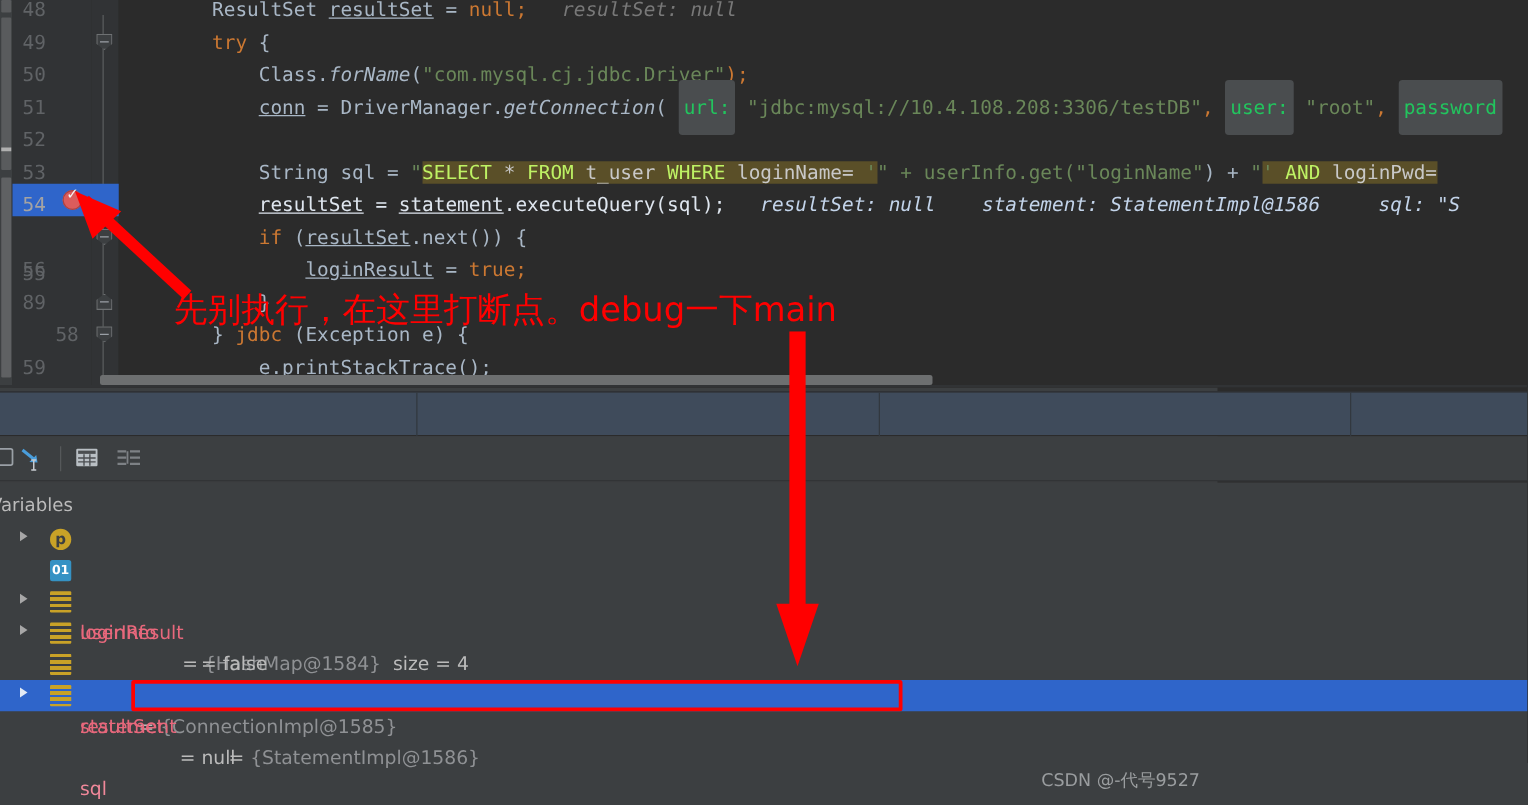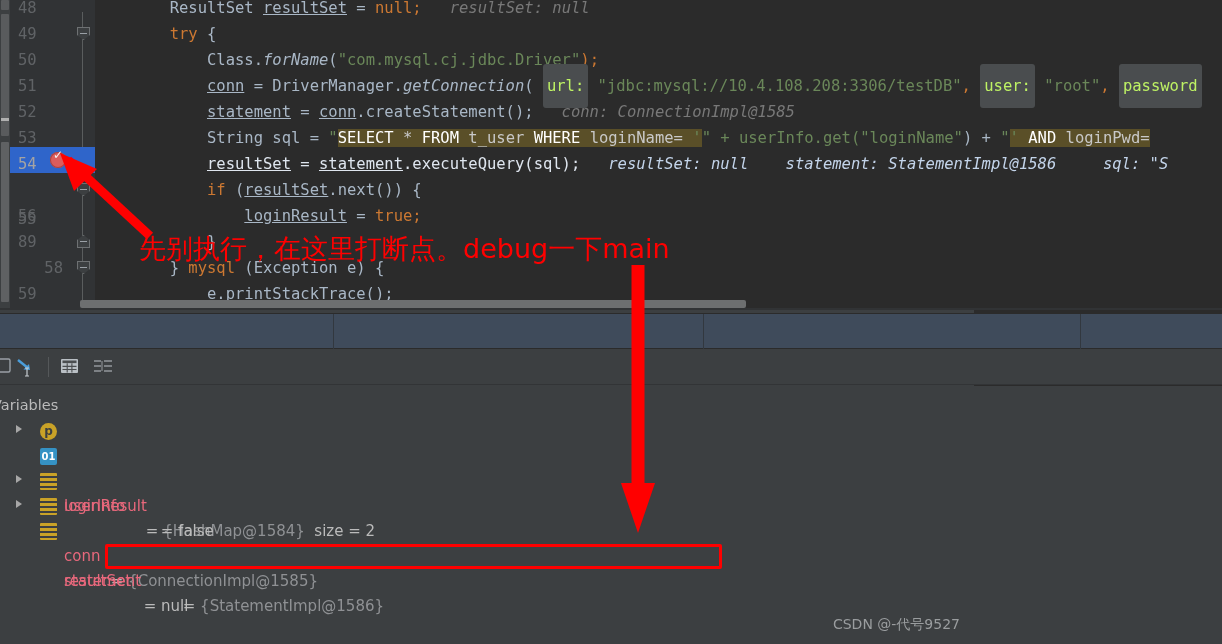--- a/index.html
+++ b/index.html
@@ -65,25 +65,25 @@
   
   .kw      { color: #cc7832; }
   .str     { color: #6a8759; }
   .fieldu  { color: #a9b7c6; text-decoration: underline; text-decoration-color:#a9b7c6; }
   .meth    { color: #a9b7c6; font-style: italic; }
   .plain   { color: #a9b7c6; }
   .hint    { color: #787878; font-style: italic; }
   .hint-on-sel { color: #c3d4ea; font-style: italic; }
   .sel-text { color: #dfe6ef; }
   .param-chip {
-    background: #4a4d4f; color: #bef264; border-radius: 3px;
+    background: #4a4d4f; color: #22c55e; border-radius: 3px;
     padding: 13px 4px; font-style: normal;
   }
   .sqlhl { background: #5a4f28; }
-  .sql-kw { color: #ffffff; }
+  .sql-kw { color: #bef264; }
   .sql-txt{ color: #c8c8c8; }
 
   
   .fold {
     position: absolute; left: 77px; width: 13px; height: 13px;
     border: 1px solid #6e7173; background: #3c3f41;
   }
   .fold.minus::after {
     content:""; position:absolute; left:2px; top:5px; width:7px; height:1px; background:#9aa0a6;
   }
@@ -228,33 +228,32 @@
     <div class="code-area">
 
       <div class="line" style="top:-5px;"><span class="plain">        ResultSet </span><span class="fieldu">resultSet</span><span class="plain"> = </span><span class="kw">null</span><span class="kw">;</span><span class="hint">   resultSet: null</span></div>
 
       <div class="line" style="top:21px;"><span class="plain">        </span><span class="kw">try</span><span class="plain"> {</span></div>
 
       <div class="line" style="top:47px;"><span class="plain">            Class.</span><span class="meth">forName</span><span class="plain">(</span><span class="str">"com.mysql.cj.jdbc.Driver"</span><span class="kw">);</span></div>
 
       <div class="line" style="top:73px;"><span class="plain">            </span><span class="fieldu">conn</span><span class="plain"> = DriverManager.</span><span class="meth">getConnection</span><span class="plain">( </span><span class="param-chip">url:</span><span class="str"> "jdbc:mysql://10.4.108.208:3306/testDB"</span><span class="kw">, </span><span class="param-chip">user:</span><span class="str"> "root"</span><span class="kw">, </span><span class="param-chip">password</span></div>
 
-      <div class="line" style="top:99px;"><span class="plain">            </span><span class="fieldu">statement</span><span class="plain"> = </span><span class="fieldu">conn</span><span class="plain">.createStatement();</span><span class="hint">   conn: ConnectionImpl@1585</span></div>
 
       <div class="line" style="top:125px;"><span class="plain">            String sql = </span><span class="str">"</span><span class="sqlhl"><span class="sql-kw">SELECT</span><span class="sql-txt"> * </span><span class="sql-kw">FROM</span><span class="sql-txt"> t_user </span><span class="sql-kw">WHERE</span><span class="sql-txt"> loginName= </span><span class="str">'</span></span><span class="str">" + userInfo.get(</span><span class="str">"loginName"</span><span class="plain">) + </span><span class="str">"</span><span class="sqlhl"><span class="str">'</span><span class="sql-txt"> </span><span class="sql-kw">AND</span><span class="sql-txt"> loginPwd=</span></span></div>
 
       <div class="line" style="top:151px;"><span class="sel-text">            </span><span class="sel-text" style="text-decoration:underline;">resultSet</span><span class="sel-text"> = </span><span class="sel-text" style="text-decoration:underline;">statement</span><span class="sel-text">.executeQuery(sql);</span><span class="hint-on-sel">   resultSet: null</span><span class="hint-on-sel">    statement: StatementImpl@1586</span><span class="hint-on-sel">     sql: "S</span></div>
 
       <div class="line" style="top:177px;"><span class="plain">            </span><span class="kw">if</span><span class="plain"> (</span><span class="fieldu">resultSet</span><span class="plain">.next()) {</span></div>
 
       <div class="line" style="top:203px;"><span class="plain">                </span><span class="fieldu">loginResult</span><span class="plain"> = </span><span class="kw">true</span><span class="kw">;</span></div>
 
       <div class="line" style="top:229px;"><span class="plain">            }</span></div>
 
-      <div class="line" style="top:255px;"><span class="plain">        } </span><span class="kw">mysql</span><span class="plain"> (Exception e) {</span></div>
+      <div class="line" style="top:255px;"><span class="plain">        } </span><span class="kw">jdbc</span><span class="plain"> (Exception e) {</span></div>
 
       <div class="line" style="top:281px;"><span class="plain">            e.printStackTrace();</span></div>
     </div>
 
     <div class="hscroll"></div>
   </div>
   <div class="editor-bottom-edge"></div>
 
   <div class="tabstrip">
     <div class="tabdiv" style="left:333px;"></div>
@@ -296,21 +295,21 @@
     </div>
   </div>
 
   <div class="varpanel">
     <div class="var-header" style="left:-8px;">Variables</div>
 
     <div class="var-row" style="top:33px;">
       <span class="chev"></span>
       <span class="vicon param">p</span>
       <span class="vname">userInfo</span>
-      <span style="position:absolute;left:141px;"><span class="veq"> = </span><span class="vval">{HashMap@1584}</span><span class="vval-num">  size = 2</span></span>
+      <span style="position:absolute;left:141px;"><span class="veq"> = </span><span class="vval">{HashMap@1584}</span><span class="vval-num">  size = 4</span></span>
     </div>
 
     <div class="var-row" style="top:58px;">
       <span class="vicon bool">01</span>
       <span class="vname">loginResult</span>
       <span style="position:absolute;left:156px;"><span class="veq"> = </span><span class="vval-num">false</span></span>
     </div>
 
     <div class="var-row" style="top:83px;text-align:center;">
       <span class="chev"></span>
@@ -325,20 +324,26 @@
       <span class="vname">statement</span>
       <span style="position:absolute;left:142px;margin-left:36px;"><span class="veq"> = </span><span class="vval">{StatementImpl@1586}</span></span>
     </div>
 
     <div class="var-row" style="top:133px;">
       <span class="vicon obj"></span>
       <span class="vname">resultSet</span>
       <span style="position:absolute;left:139px;"><span class="veq"> = </span><span class="vval-num">null</span></span>
     </div>
 
+    <div class="var-row sel" style="top:158px;">
+      <span class="chev" style="border-left-color:#e3eaf4;"></span>
+      <span class="vicon obj"></span>
+      <span class="vname">sql</span>
+      
+    </div>
 
     <div class="sql-box" style="left:105px; top:158px; width:617px; height:25px;"></div>
   </div>
 
   <svg class="arrow-svg" style="left:50px; top:148px; width:110px; height:95px;" viewBox="0 0 110 95">
     <path d="M18 12 L100 88" stroke="#ff0000" stroke-width="9" stroke-linecap="butt"></path>
     <path d="M10 5 L47 21 L24 43 Z" fill="#ff0000"></path>
   </svg>
 
   <div class="anno-text" style="left:139px; top:235px;">先别执行，在这里打断点。debug一下main</div>

